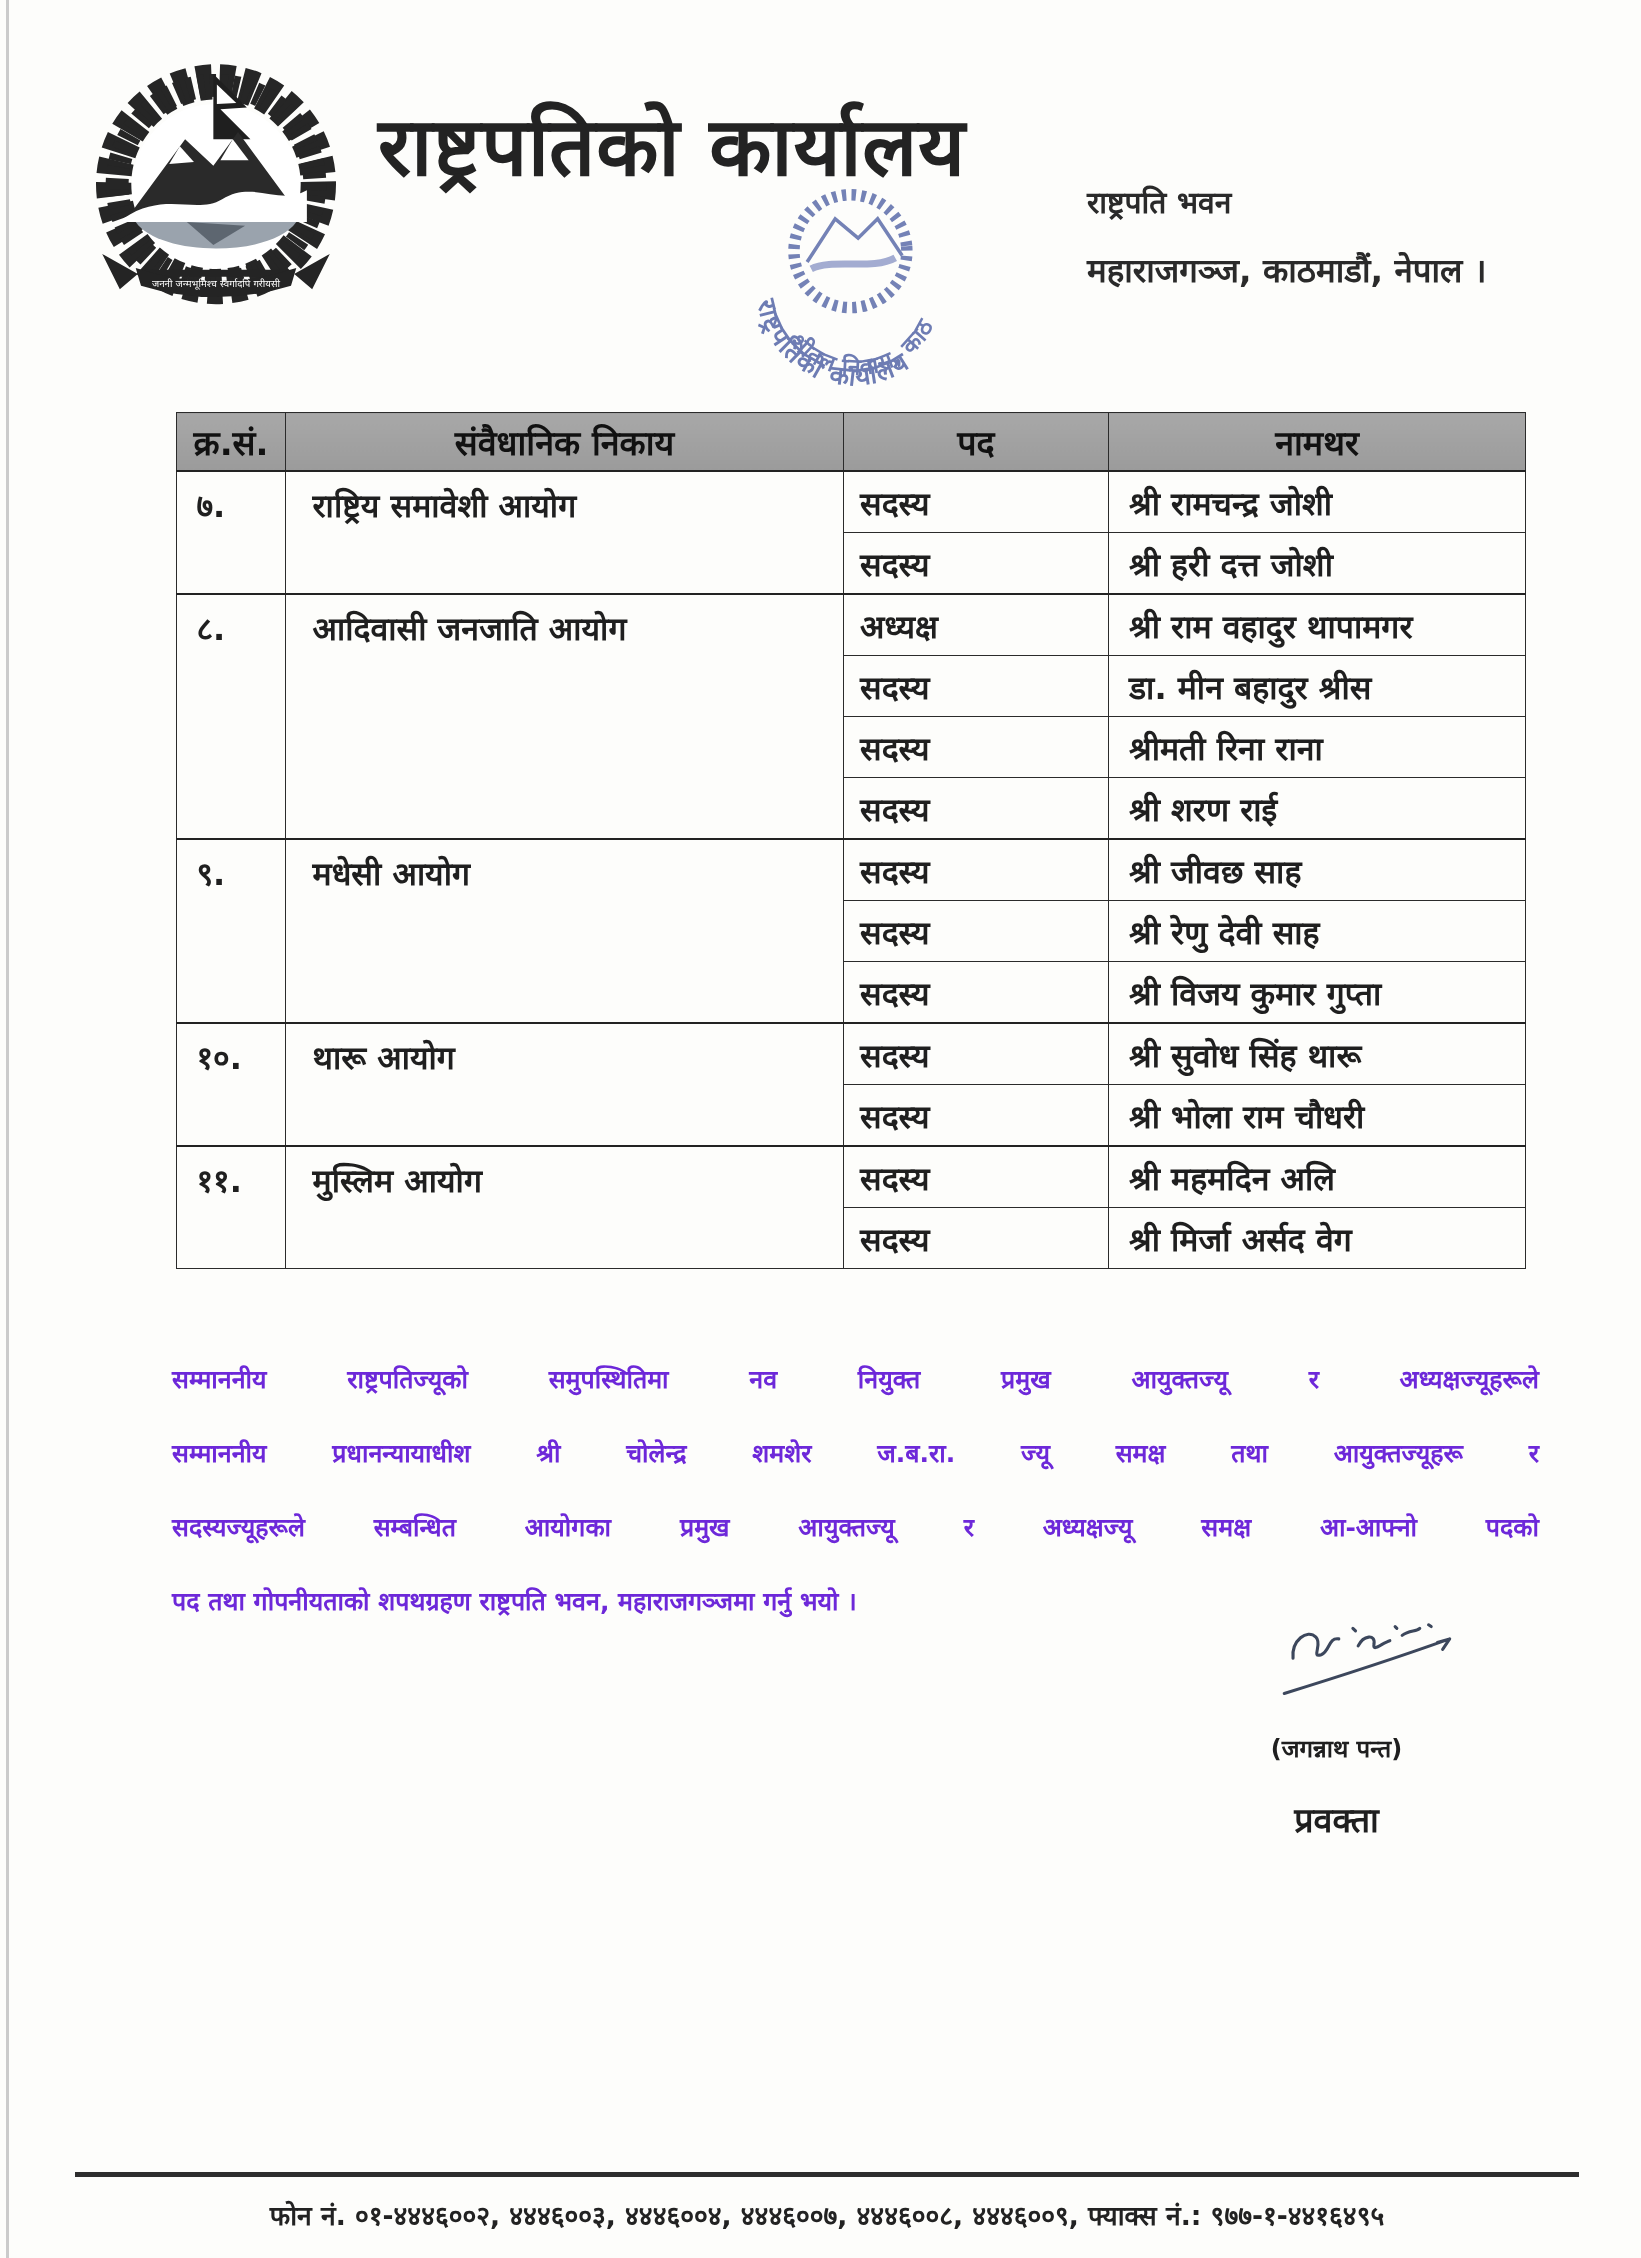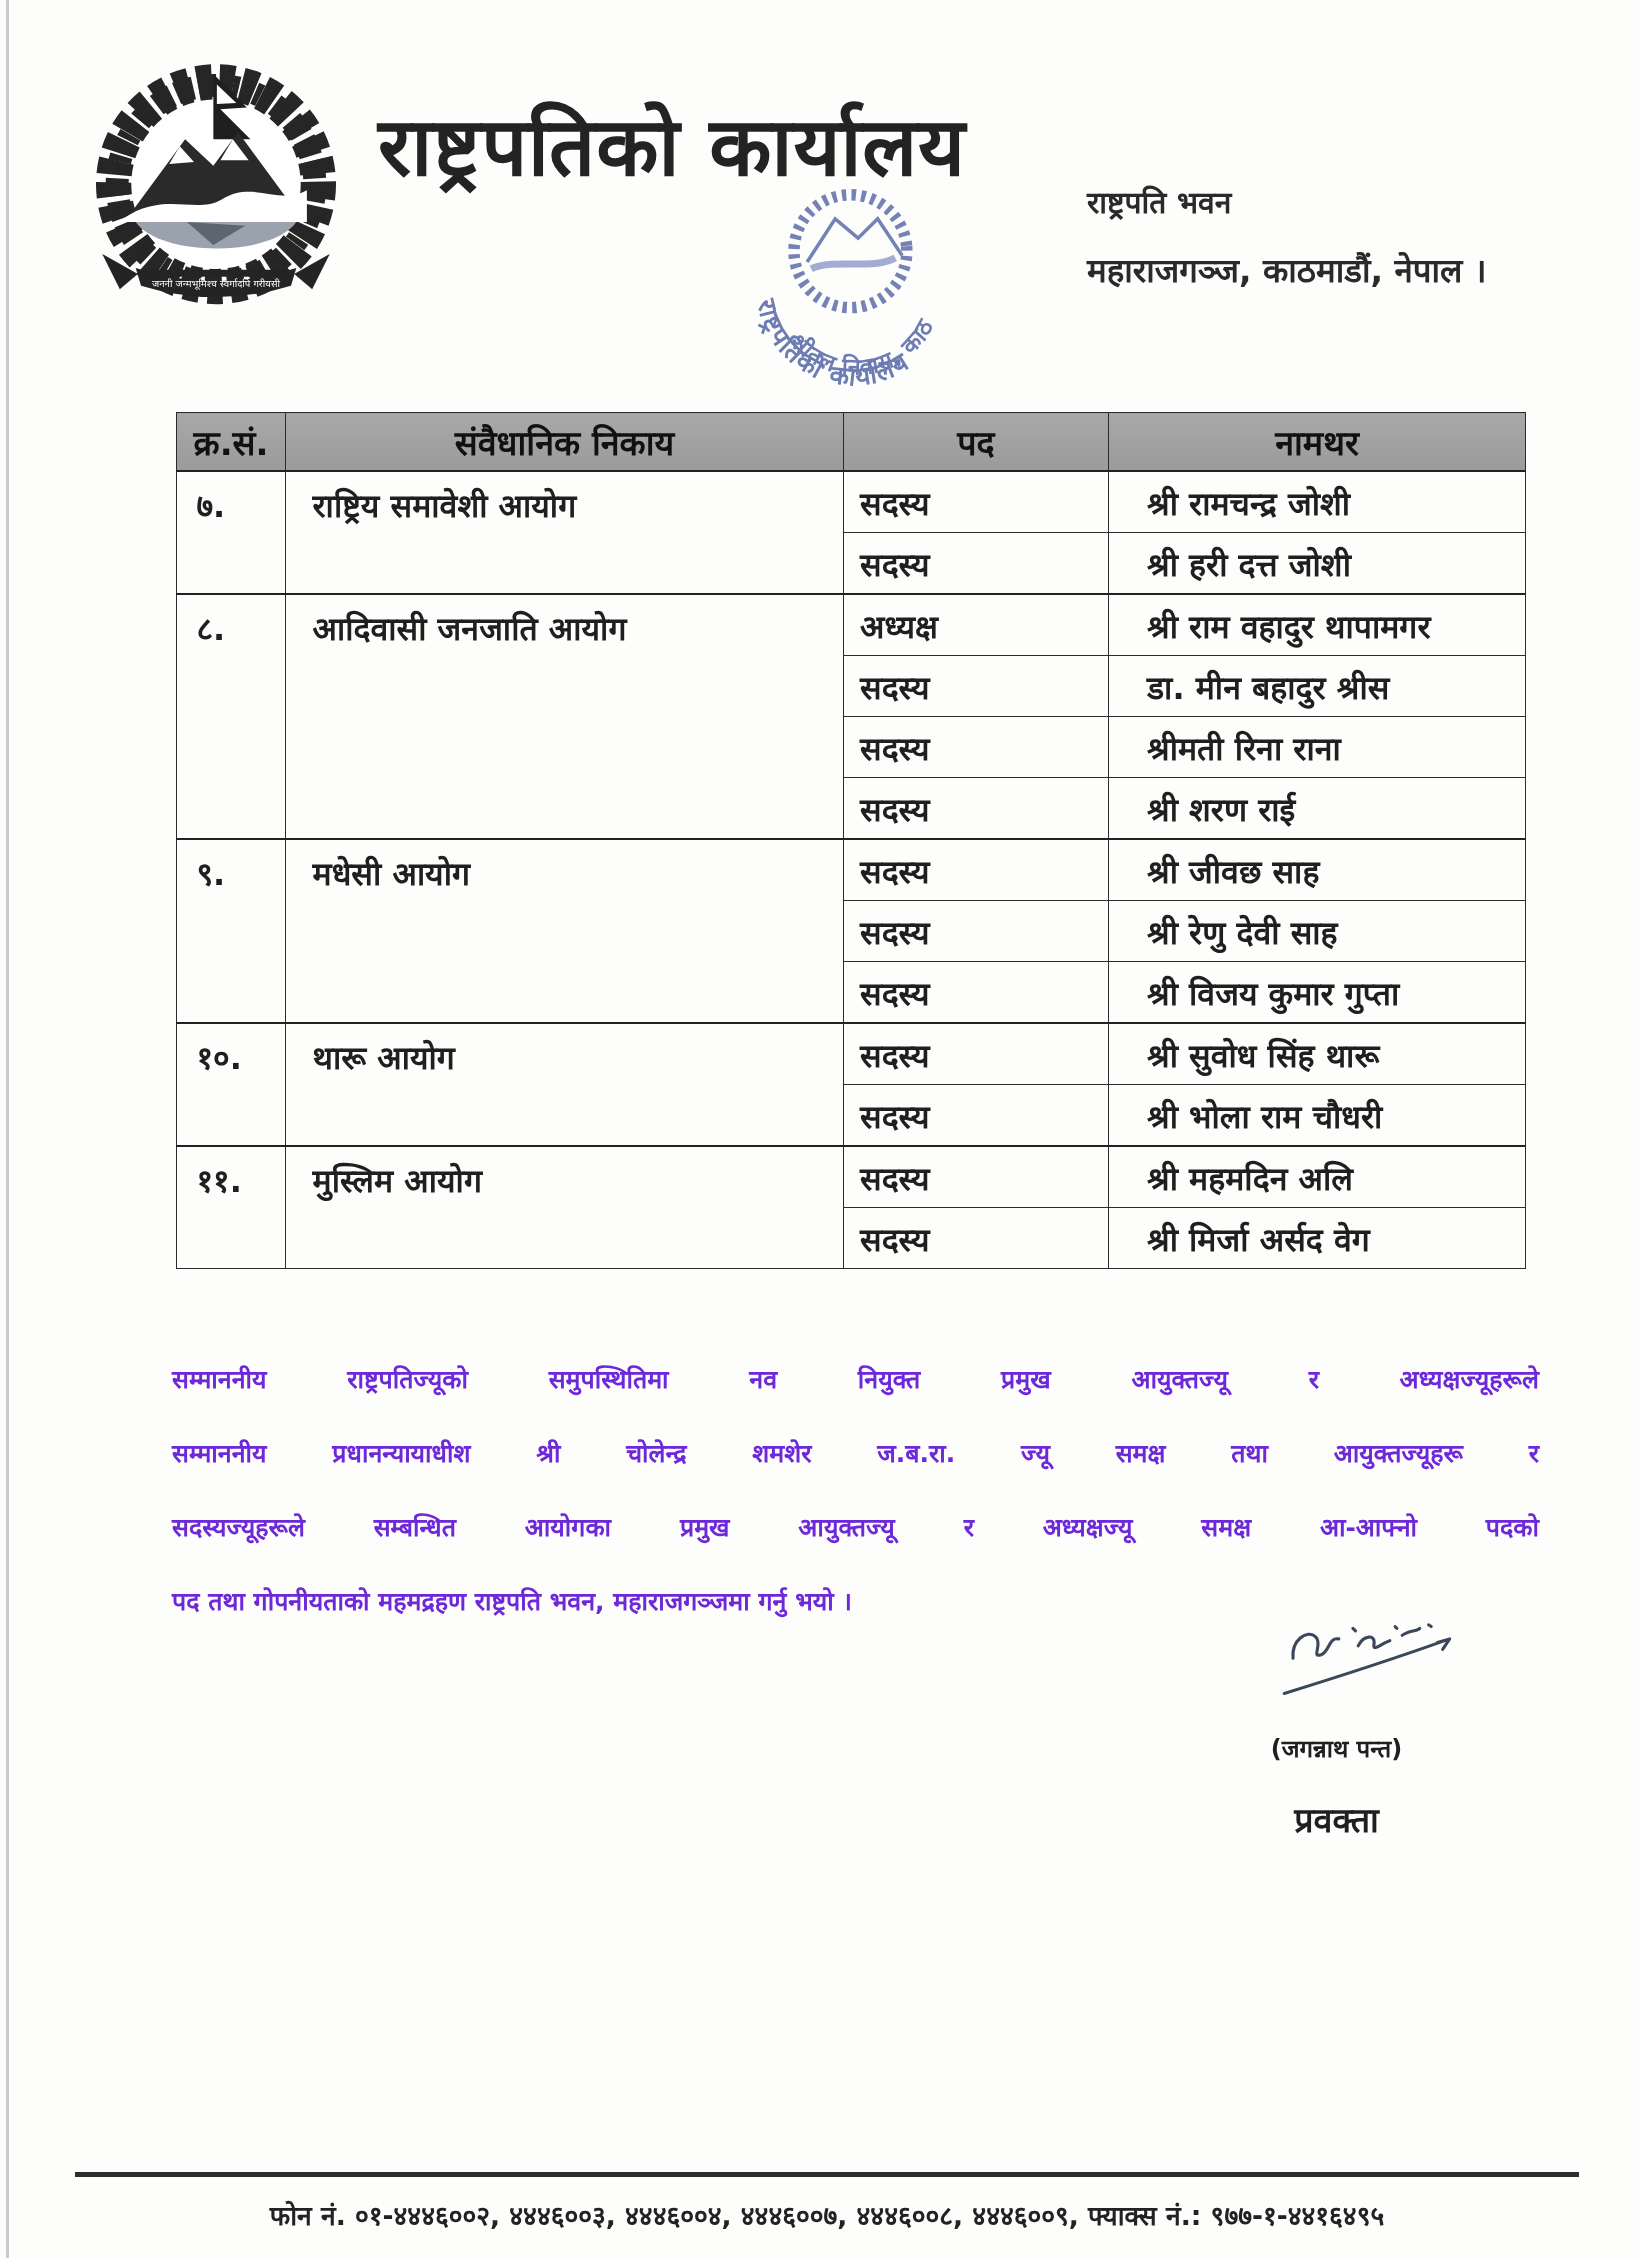--- a/index.html
+++ b/index.html
@@ -19,21 +19,21 @@
 
   
   .tbl-wrap{left:176px;top:412px;}
   table.tbl{border-collapse:collapse;table-layout:fixed;width:1348px;}
   .tbl th,.tbl td{border:1.8px solid #2b2b2b;overflow:hidden;}
   .tbl th{background:linear-gradient(180deg,#a8a8a8,#9b9b9b);height:55px;font-size:34px;font-weight:700;color:#111;}
   .tbl td{font-size:32px;font-weight:600;height:58px;vertical-align:middle;background:#fdfdfb;}
   td.c-sn{vertical-align:top;padding:10.6px 0 0 19.4px;}
   td.c-body{vertical-align:top;padding:10.6px 0 0 26.5px;}
   td.c-post{padding-left:16px;}
-  td.c-name{padding-left:38px;}
+  td.c-name{padding-left:20px;}
   tr.grp-first td{border-top:2.6px solid #222;}
   col.w-sn{width:109px;} col.w-body{width:558px;} col.w-post{width:265px;} col.w-name{width:417px;}
 
   
   .para{left:172px;top:1343px;width:1367px;}
   .para-line{font-size:25px;font-weight:700;height:74px;line-height:74px;text-align:justify;text-align-last:justify;white-space:nowrap0;color:#6d28d9;}
   .para-line.last{text-align-last:left;}
 
   
   .sig-wrap{left:1277px;top:1616px;width:194px;height:88px;}
@@ -184,21 +184,21 @@
             <td class="c-name">श्री मिर्जा अर्सद वेग</td>
           </tr>
         </tbody>
     </table>
   </div>
 
   <div class="abs para">
       <div class="para-line">सम्माननीय राष्ट्रपतिज्यूको समुपस्थितिमा नव नियुक्त प्रमुख आयुक्तज्यू र अध्यक्षज्यूहरूले</div>
       <div class="para-line">सम्माननीय प्रधानन्यायाधीश श्री चोलेन्द्र शमशेर ज.ब.रा. ज्यू समक्ष  तथा आयुक्तज्यूहरू र</div>
       <div class="para-line">सदस्यज्यूहरूले सम्बन्धित आयोगका प्रमुख आयुक्तज्यू र अध्यक्षज्यू समक्ष आ-आफ्नो पदको</div>
-      <div class="para-line last">पद तथा गोपनीयताको महमद्रहण राष्ट्रपति भवन, महाराजगञ्जमा गर्नु भयो  ।</div>
+      <div class="para-line last">पद तथा गोपनीयताको शपथग्रहण राष्ट्रपति भवन, महाराजगञ्जमा गर्नु भयो  ।</div>
     </div>
 
   <div class="abs sig-wrap">
     <svg width="194" height="88" viewBox="0 0 220 100">
       <g stroke="#3c475c" stroke-width="3.5" fill="none" stroke-linecap="round">
         <path d="M18,48 C16,28 34,14 44,24 C52,32 38,48 50,44 C60,40 58,24 70,26"></path>
         <path d="M92,34 C98,22 112,20 110,32 C108,42 120,30 128,28"></path>
         <path d="M142,22 C150,16 158,18 162,14"></path>
         <path d="M86,14 l3,3 M134,12 l2,2 M172,10 l3,2"></path>
         <path d="M8,88 C60,72 140,46 196,26 L182,30 M196,26 L188,38"></path>

